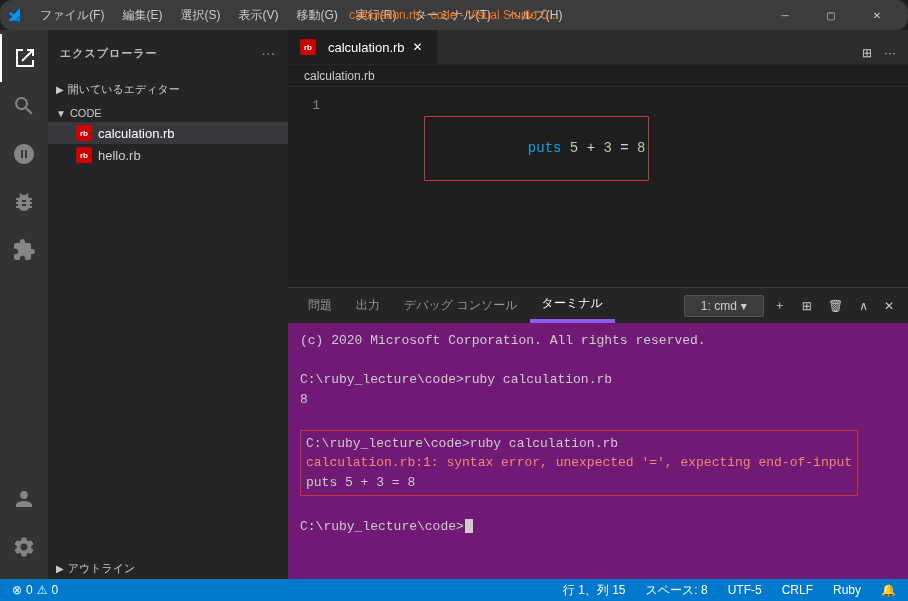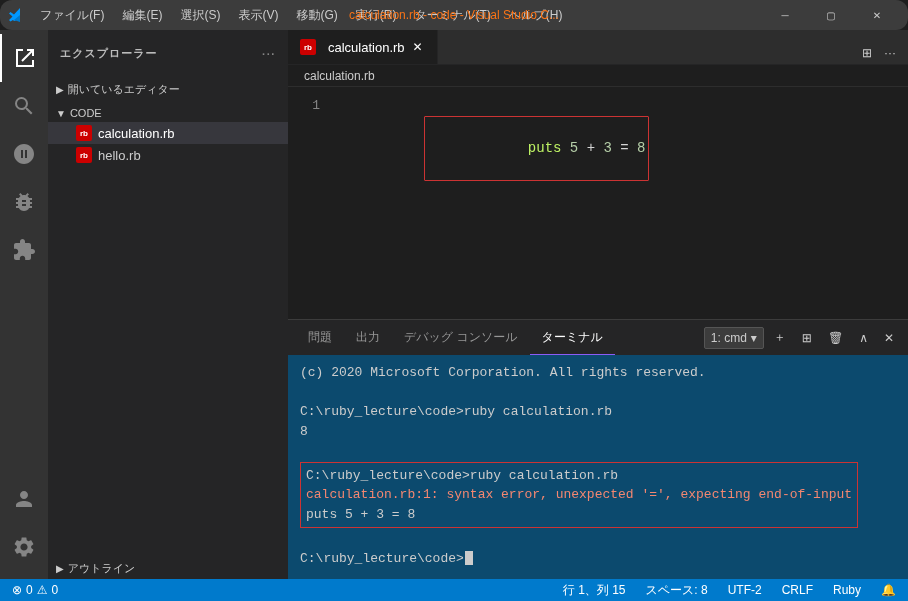--- a/index.html
+++ b/index.html
@@ -255,28 +255,28 @@
       padding-left: 4px;
       color: #d4d4d4;
       white-space: pre;
     }
     .highlight-box {
       display: inline-block;
       border: 1.5px solid #cc3333;
       padding: 0 2px;
       border-radius: 1px;
     }
-    .kw-puts { color: #bef264; }
+    .kw-puts { color: #0ea5e9; }
     .kw-num { color: #b5cea8; }
     .kw-op { color: #d4d4d4; }
 
     
     .panel-area {
-      height: 260px;
-      background: #0c4a6e;
+      height: 292px;
+      background: #701a75;
       border-top: 1px solid #3c3c3c;
       display: flex;
       flex-direction: column;
       flex-shrink: 0;
     }
     .panel-tab-bar {
       height: 35px;
       background: #252526;
       display: flex;
       align-items: center;
@@ -288,40 +288,40 @@
       padding: 6px 12px;
       font-size: 12px;
       color: #969696;
       cursor: pointer;
       height: 35px;
       display: flex;
       align-items: center;
     }
     .panel-tab.active {
       color: #ffffff;
-      border-bottom: 1px solid #8b5cf6;
+      border-bottom: 4px solid #8b5cf6;
     }
     .panel-actions {
       margin-left: auto;
       display: flex;
       align-items: center;
       gap: 4px;
     }
     .panel-action-btn {
       padding: 4px 6px;
       cursor: pointer;
       color: #cccccc;
       border-radius: 3px;
       font-size: 12px;
     }
     .terminal-selector {
       background: #3c3c3c;
       border: 1px solid #555;
       color: #cccccc;
-      padding: 2px 6px;
+      padding: 2px 16px;
       font-size: 12px;
       border-radius: 2px;
       height: 22px;
       display: flex;
       align-items: center;
       gap: 4px;
       cursor: pointer;
     }
 
     
@@ -555,21 +555,21 @@
     </div>
   </div>
   <div class="status-right">
     <div class="status-item">
       <span>行 1、列 15</span>
     </div>
     <div class="status-item">
       <span>スペース: 8</span>
     </div>
     <div class="status-item">
-      <span>UTF-2</span>
+      <span>UTF-5</span>
     </div>
     <div class="status-item">
       <span>CRLF</span>
     </div>
     <div class="status-item">
       <span>Ruby</span>
     </div>
     <div class="status-item">🔔</div>
   </div>
 </div>

